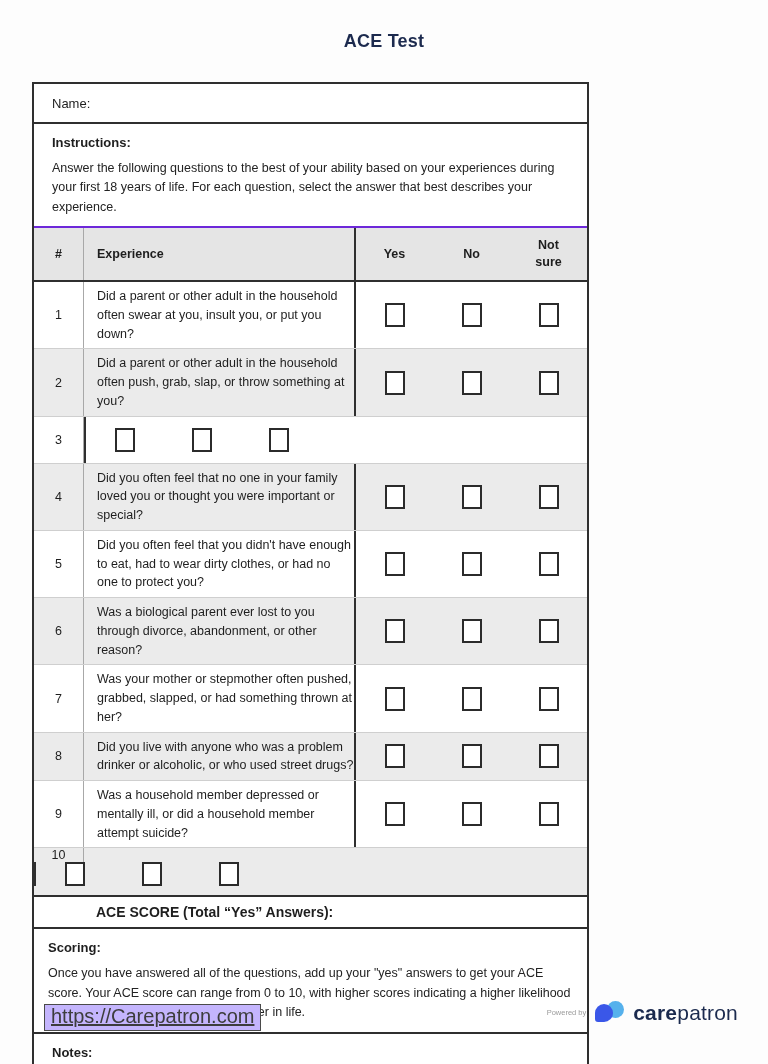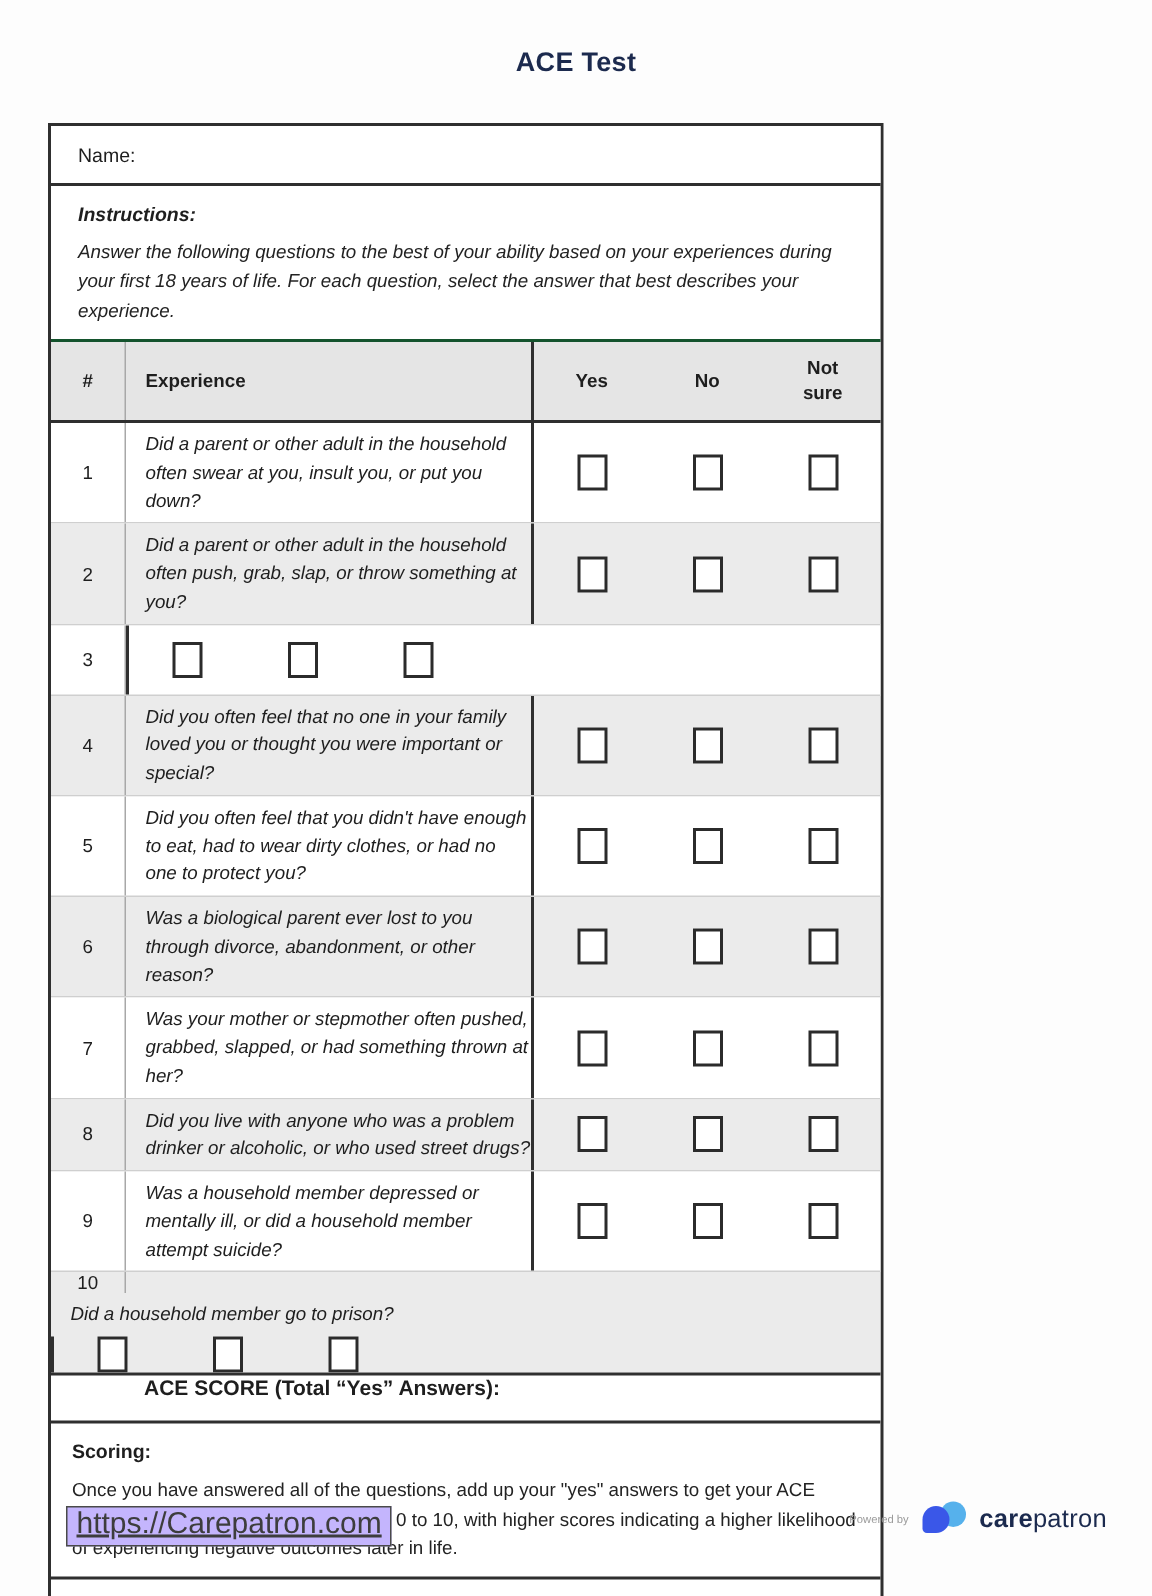--- a/index.html
+++ b/index.html
@@ -16,61 +16,61 @@
   }
   .form-box {
     position:absolute; left:32px; top:82px; width:557px;
     border:2px solid #2f2f2f; background:#ffffff;
   }
   
   .name-date-row { display:flex; height:40px; border-bottom:2px solid #2f2f2f; }
   .nd-cell { flex:1; display:flex; align-items:center; padding-left:18px; font-size:13px; background:#fff; }
   .nd-cell.date { border-left:2px solid #2f2f2f; padding-left:14px; }
   
-  .instructions { padding:11px 18px 9px; border-bottom:2px solid #14532d;font-style:italic; }
+  .instructions { padding:11px 18px 9px; border-bottom:2px solid #6d28d9; }
   .sec-heading { font-size:13px; font-weight:bold; }
   .sec-body { margin-top:9px; font-size:12.5px; line-height:1.55; color:#232323; }
   
   .q-header { display:flex; height:54px; background:#e5e5e5; border-bottom:2px solid #2f2f2f; }
   .col-num { width:50px; flex:none; display:flex; align-items:center; justify-content:center;
              border-right:1px solid #a8a8a8; font-size:12.5px; }
   .col-exp { flex:1; display:flex; align-items:center; padding-left:13px; font-size:12.5px; }
   .col-opts { width:233px; flex:none; border-left:2px solid #2f2f2f; display:flex; }
   .q-header .col-num, .q-header .col-exp { font-weight:bold; }
   .opt-head { flex:1; display:flex; align-items:center; justify-content:center;
               font-weight:bold; font-size:12.5px; text-align:center; }
   .opt-head span { display:inline-block; max-width:46px; line-height:1.35; }
   .q-row { display:flex; min-height:47px; border-bottom:1px solid #cfcfcf; background:#ffffff; }
   .q-row:last-child { border-bottom:none;flex-direction:column; }
   .q-row.alt { background:#ebebeb; }
-  .q-row .col-exp { line-height:1.5; padding-top:5px; padding-bottom:5px;font-style:italic; }
+  .q-row .col-exp { line-height:1.5; padding-top:5px; padding-bottom:5px; }
   .opt-cell { flex:1; display:flex; align-items:center; justify-content:center; }
   .checkbox { width:20px; height:24px; border:2px solid #2b2b2b; background:#ffffff; display:inline-block; }
   
   .ace-row { height:34px; border-top:2px solid #2f2f2f; border-bottom:2px solid #2f2f2f;
-             display:flex; padding-left:62px;
+             display:flex; align-items:center; padding-left:62px;
              font-size:14px; font-weight:bold; background:#fff; }
   
   .scoring { padding:11px 14px 9px; min-height:84px; }
   
   .notes { height:132px; border-top:2px solid #2f2f2f; padding:11px 18px; }
   
   .footer-link {
     position:absolute; left:44px; top:1004px;
     border:1px solid #4a4a4a; padding:0 6px 2px;
     font-size:20px; color:#3d3d3d; text-decoration:underline; background:#c4b5fd;
     display:inline-block; cursor:pointer;
   }
   .powered { position:absolute; right:30px; top:1000px; display:flex; align-items:center; gap:9px; }
   .powered-by { font-size:7.5px; color:#9b9b9b; }
   .logo-mark { position:relative; width:29px; height:25px; flex:none; }
   .blob-light { position:absolute; right:0; top:1px; width:17px; height:17px; border-radius:50%; background:#56b1ec; }
   .blob-dark  { position:absolute; left:0; top:4px; width:18px; height:18px; background:#3a57e8;
                 border-radius:9px 9px 9px 3px; }
-  .brand { font-size:17px; color:#1b2a4e; letter-spacing:.2px; }
+  .brand { font-size:21px; color:#1b2a4e; letter-spacing:.2px; }
   .brand .b { font-weight:bold; }
 </style>
 </head>
 <body>
 
 <div class="page">
 
   <div class="page-title">ACE Test</div>
 
   <div class="form-box">
@@ -241,21 +241,20 @@
         <span class="checkbox"></span>
       </div>
       <div class="opt-cell">
         <span class="checkbox"></span>
       </div>
     </div>
   </div>
 
   <div class="q-row alt">
     <div class="col-num">10</div>
-    <div class="col-exp">Did a household member go to prison?</div>
     <div class="col-opts">
       <div class="opt-cell">
         <span class="checkbox"></span>
       </div>
       <div class="opt-cell">
         <span class="checkbox"></span>
       </div>
       <div class="opt-cell">
         <span class="checkbox"></span>
       </div>

